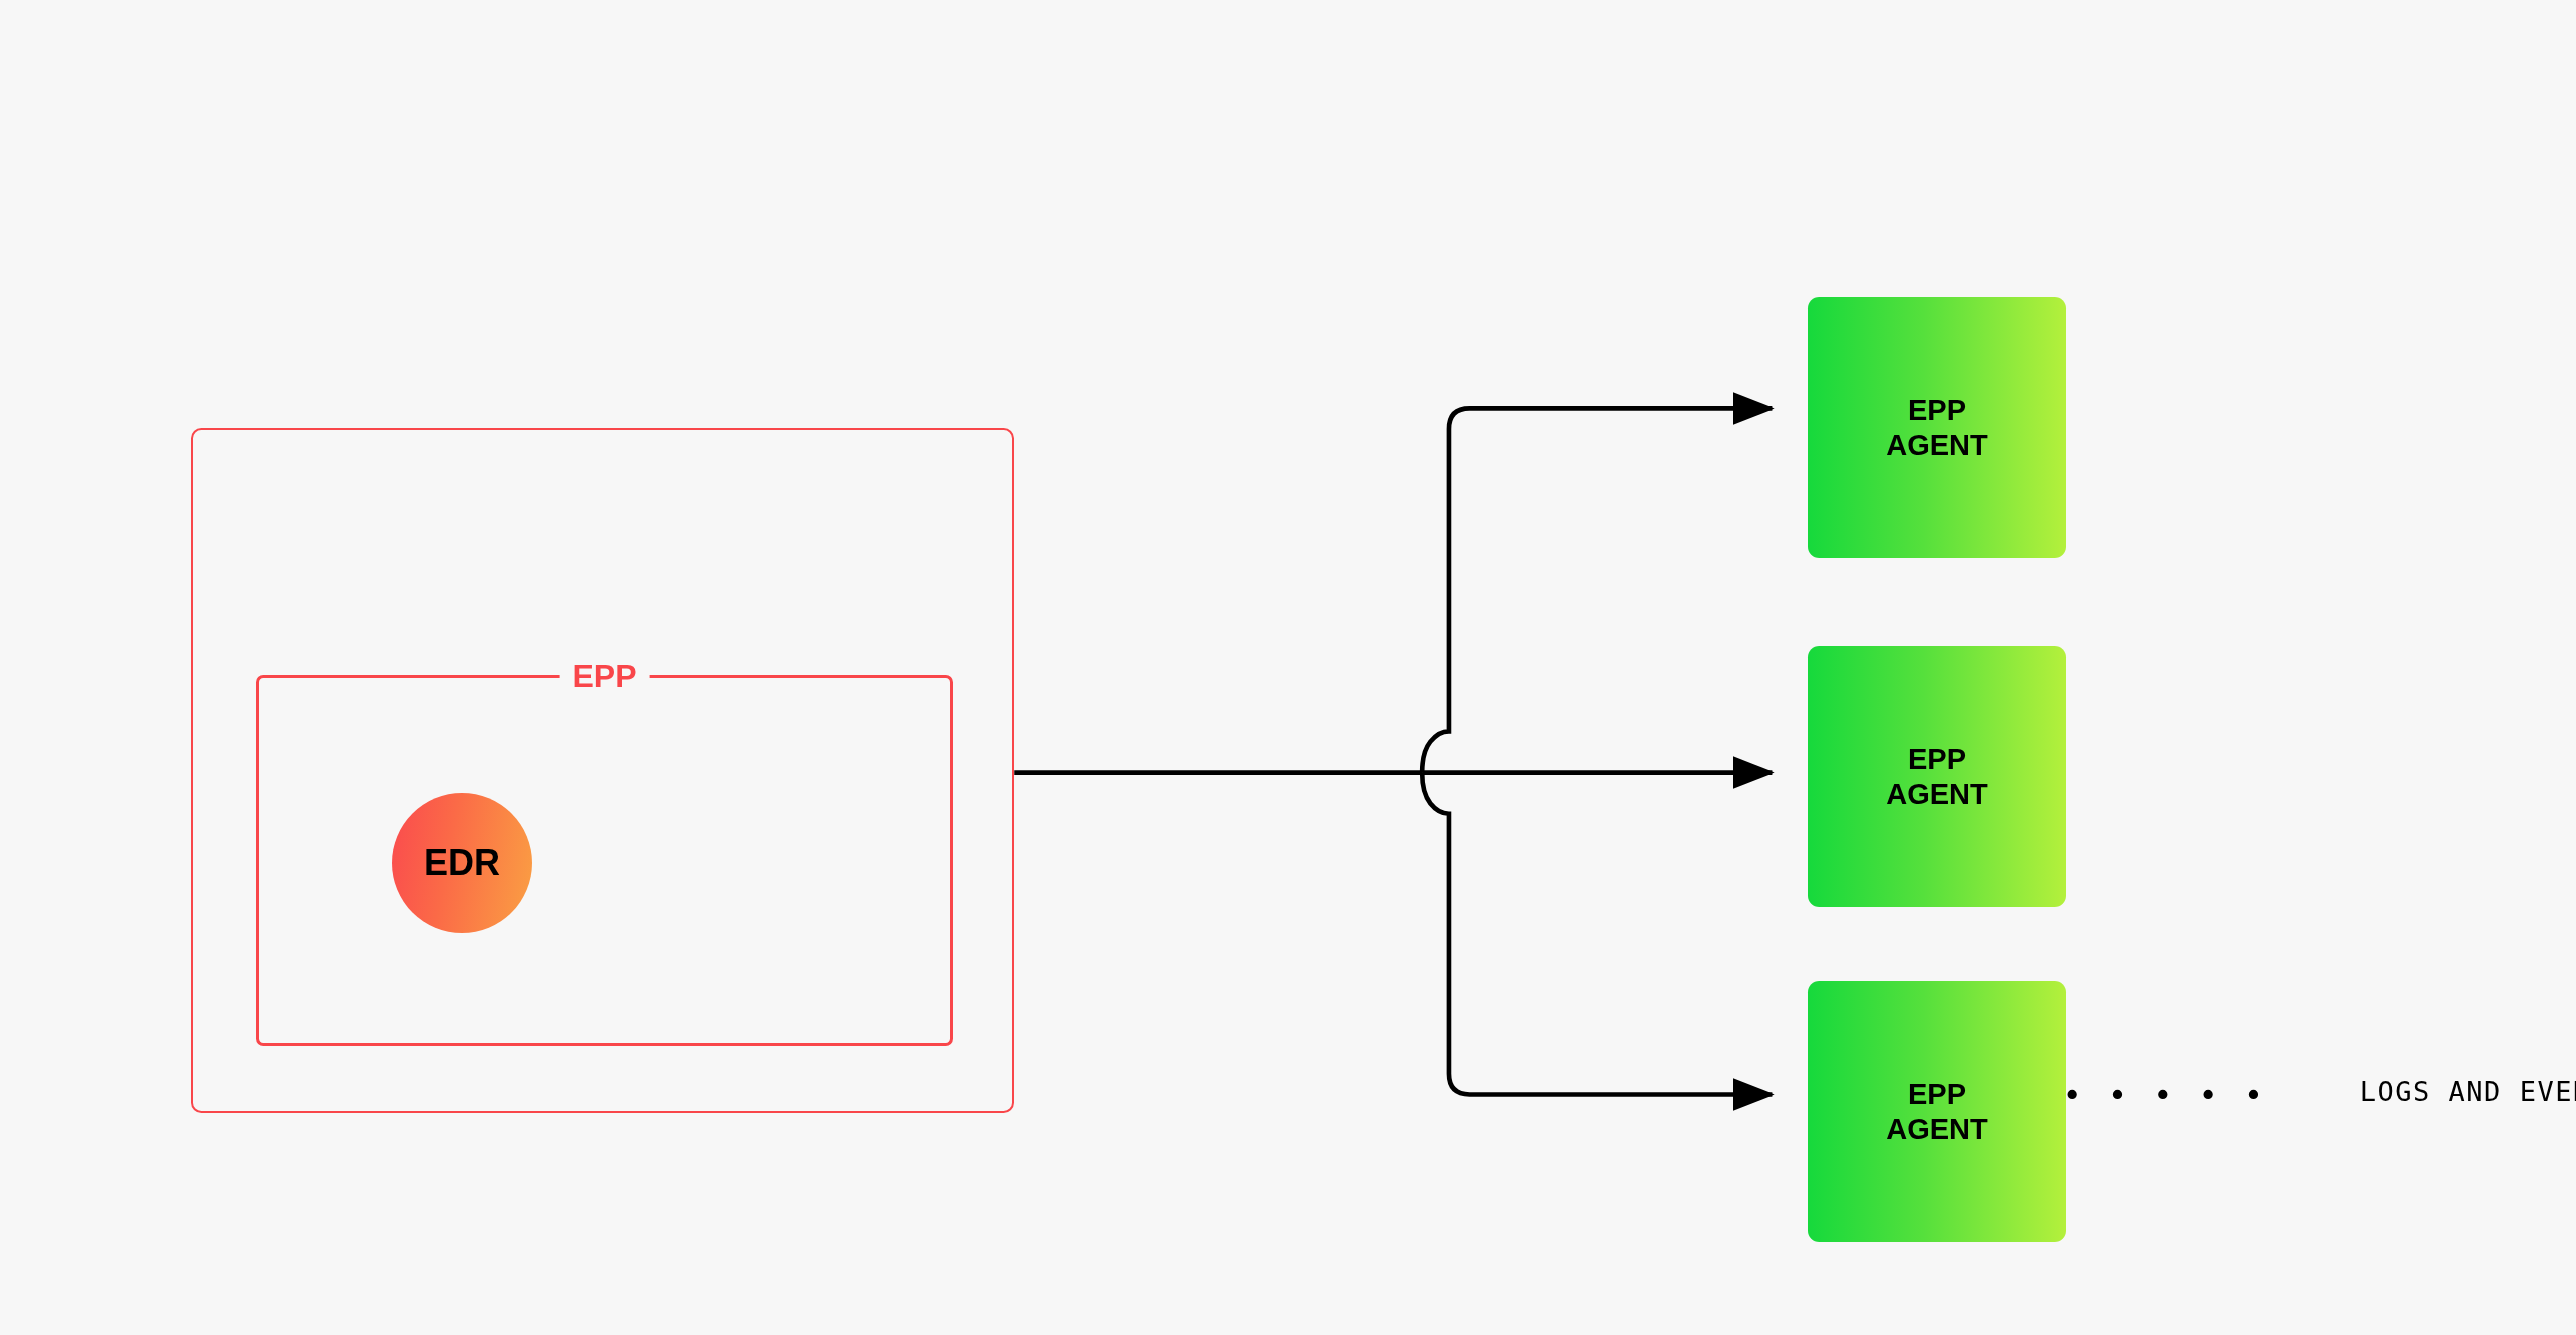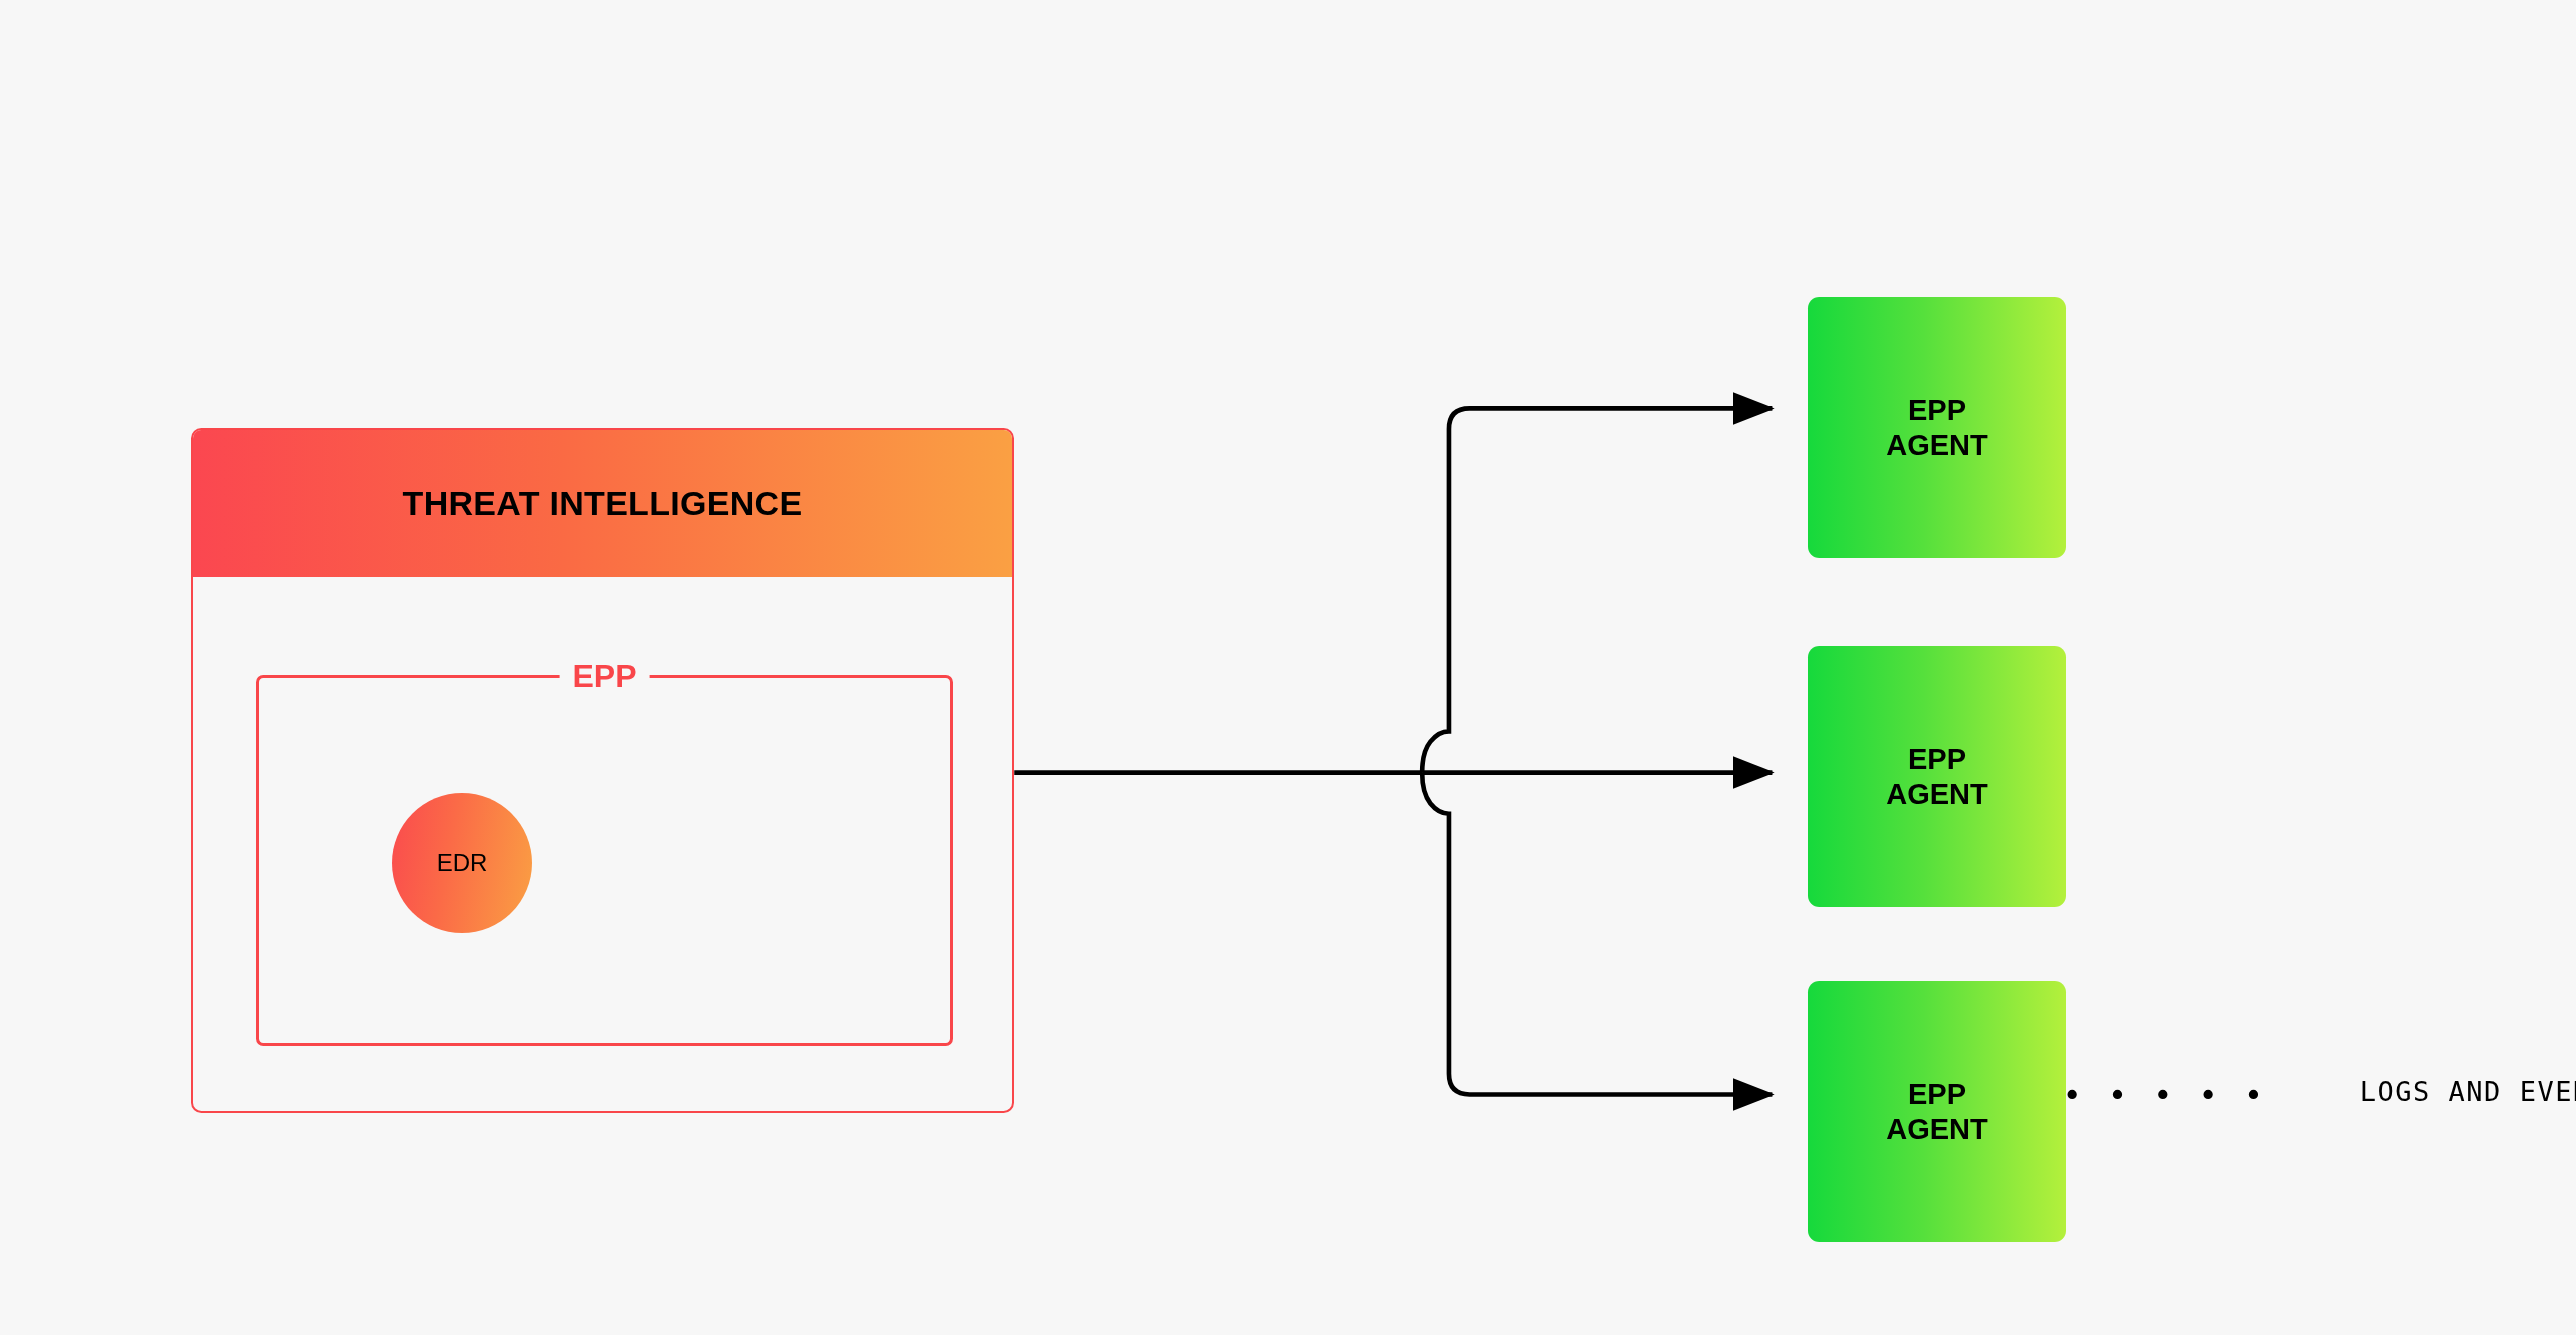--- a/index.html
+++ b/index.html
@@ -70,22 +70,22 @@
   .epp-circle {
     position: absolute;
     width: 140px; height: 140px;
     border-radius: 50%;
     background: linear-gradient(100deg, #FA4A4E 0%, #FB6A47 40%, #FAA043 100%);
     display: flex;
     align-items: center;
     justify-content: center;
   }
   .epp-circle span {
-    font-size: 24px;
-    font-weight: normal;
+    font-size: 36px;
+    font-weight: bold;
     color: #000;
   }
   #circle-edr { left: 133px; top: 115px; }
   #circle-xdr { left: 432px; top: 115px; }
 
   
   #wires {
     position: absolute;
     left: 0; top: 0;
     width: 3637px; height: 1335px;
@@ -130,23 +130,20 @@
     background: #F7F7F7;
   }
 </style>
 </head>
 <body>
 
 <div id="canvas">
 
   <div id="ti-panel">
 
-    <div id="ti-header">
-      <span id="ti-header-label">THREAT INTELLIGENCE</span>
-    </div>
 
     <div id="epp-fieldset">
       <span id="epp-legend">EPP</span>
 
       <div class="epp-circle" id="circle-edr">
         <span>EDR</span>
       </div>
 
     </div>
 

